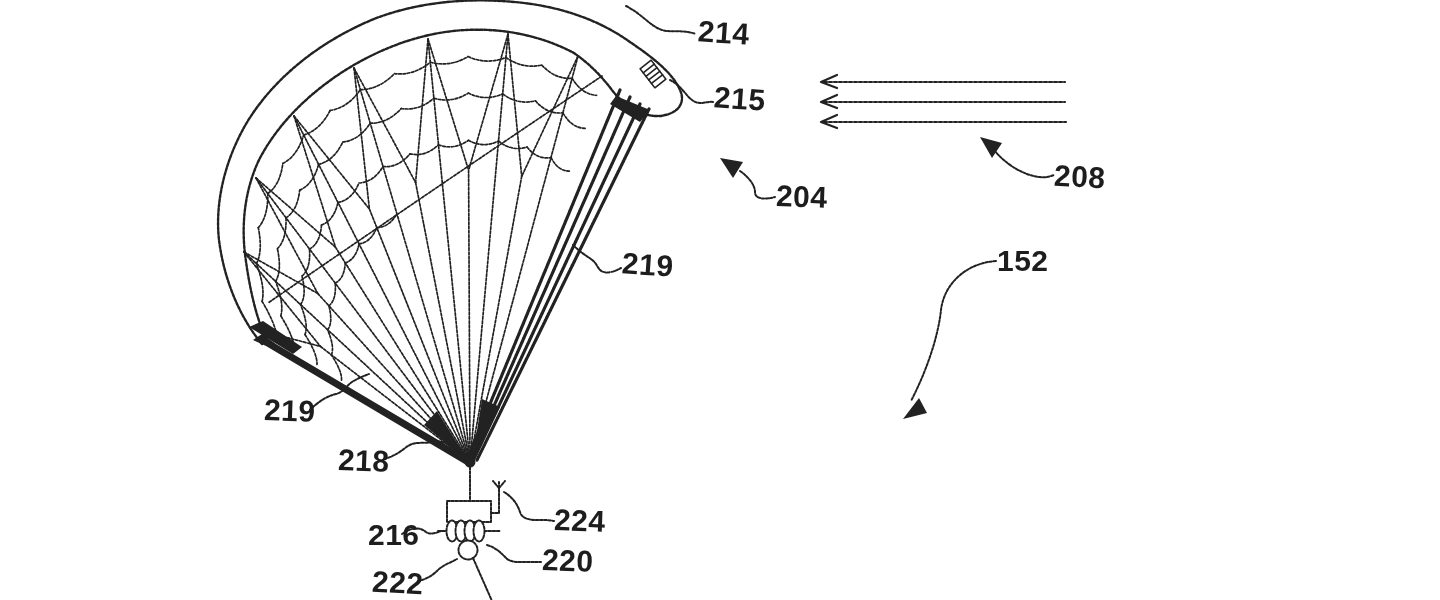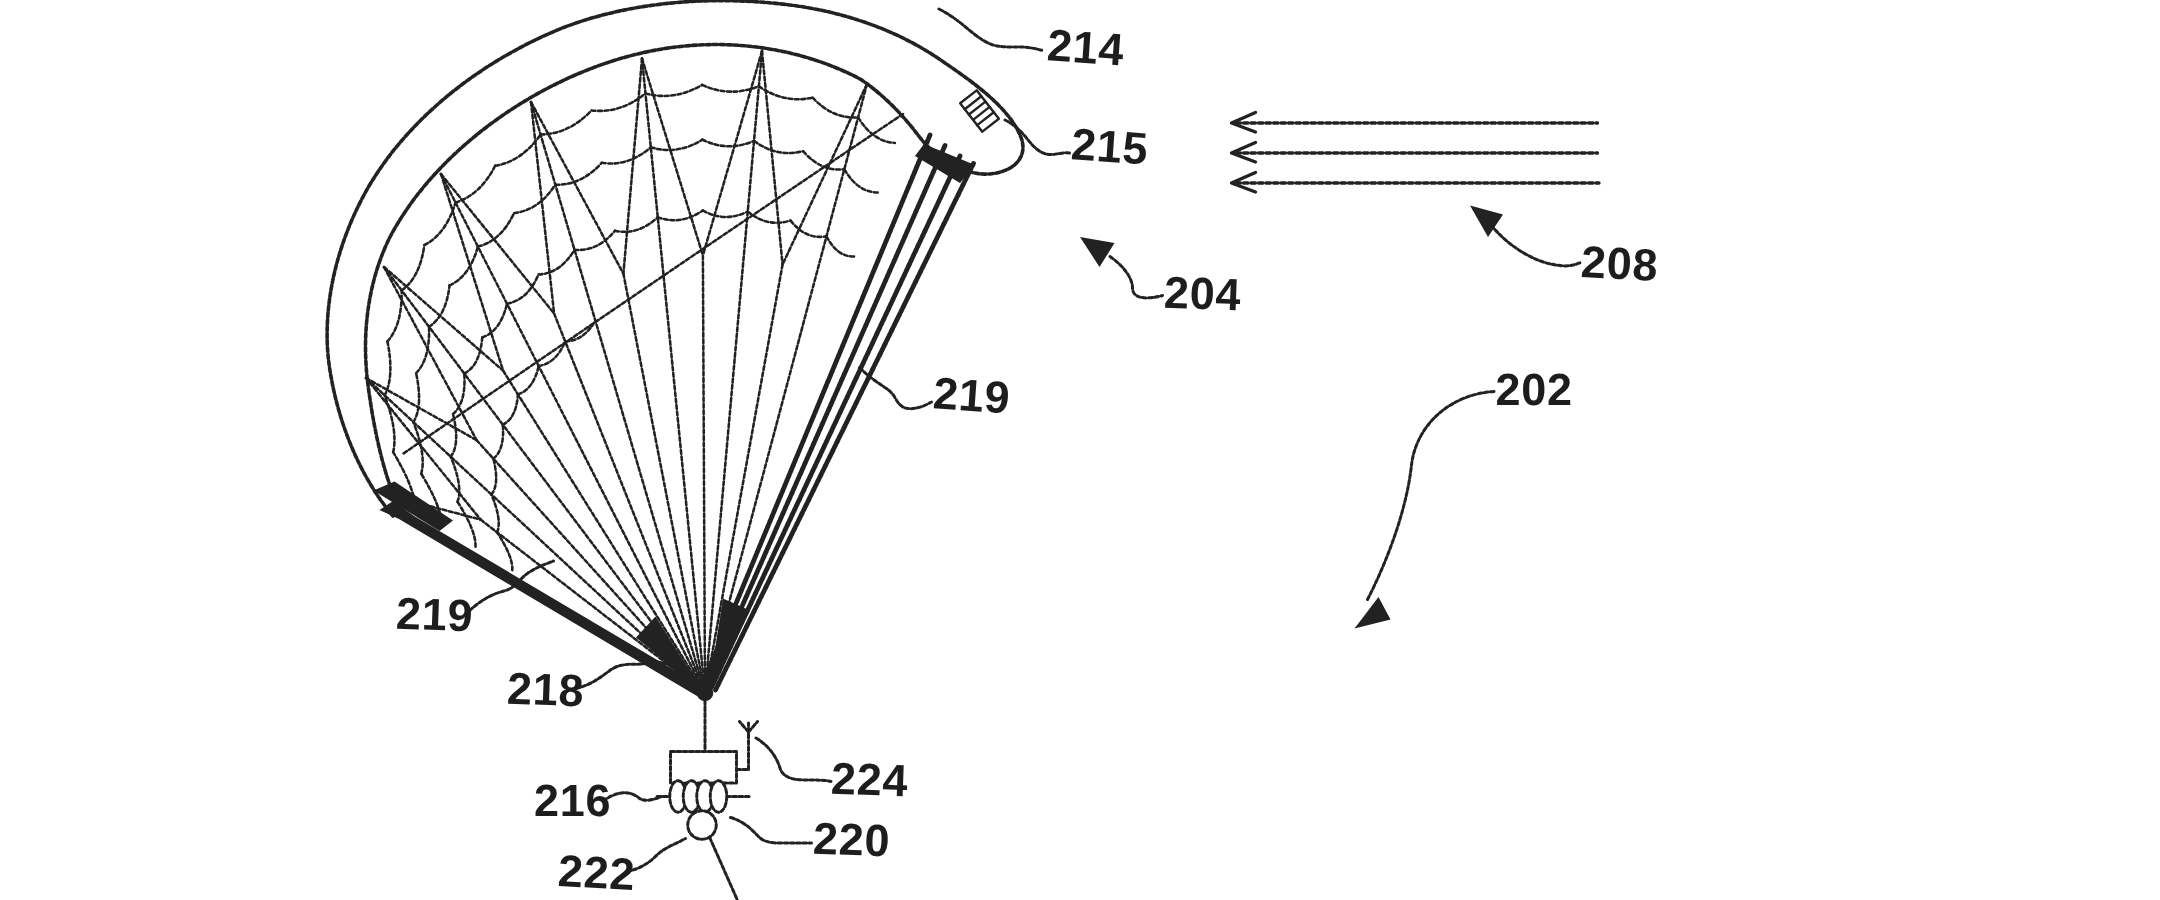--- a/index.html
+++ b/index.html
@@ -227,21 +227,21 @@
       <path d="M 504 492 C 514 498, 518 506, 520 512 C 522 519, 530 520, 538 520 C 544 520, 550 520, 554 521"></path>
       <path d="M 487 545 C 497 548, 502 554, 506 558 C 511 563, 520 562, 528 562 C 534 562, 538 562, 541 562"></path>
       <path d="M 418 581 C 428 579, 434 574, 438 570 C 443 565, 450 563, 457 559"></path>
     </g>
   </svg>
 
   <div class="ref" style="left:698px; top:18px; transform:rotate(4deg);">214</div>
   <div class="ref" style="left:714px; top:84px; transform:rotate(4deg);">215</div>
   <div class="ref" style="left:776px; top:182px; transform:rotate(2deg);">204</div>
   <div class="ref" style="left:1054px; top:162px; transform:rotate(3deg);">208</div>
-  <div class="ref" style="left:997px; top:246px;">202</div>
+  <div class="ref" style="left:997px; top:246px;">152</div>
   <div class="ref" style="left:622px; top:250px; transform:rotate(4deg);">219</div>
   <div class="ref" style="left:264px; top:396px; transform:rotate(2deg);">219</div>
   <div class="ref" style="left:338px; top:446px; transform:rotate(2deg);">218</div>
-  <div class="ref" style="left:356px; top:520px;">216</div>
+  <div class="ref" style="left:368px; top:520px;">216</div>
   <div class="ref" style="left:554px; top:506px; transform:rotate(2deg);">224</div>
   <div class="ref" style="left:542px; top:546px; transform:rotate(2deg);">220</div>
   <div class="ref" style="left:372px; top:568px; transform:rotate(3deg);">222</div>
 </div>
 
 </body></html>

